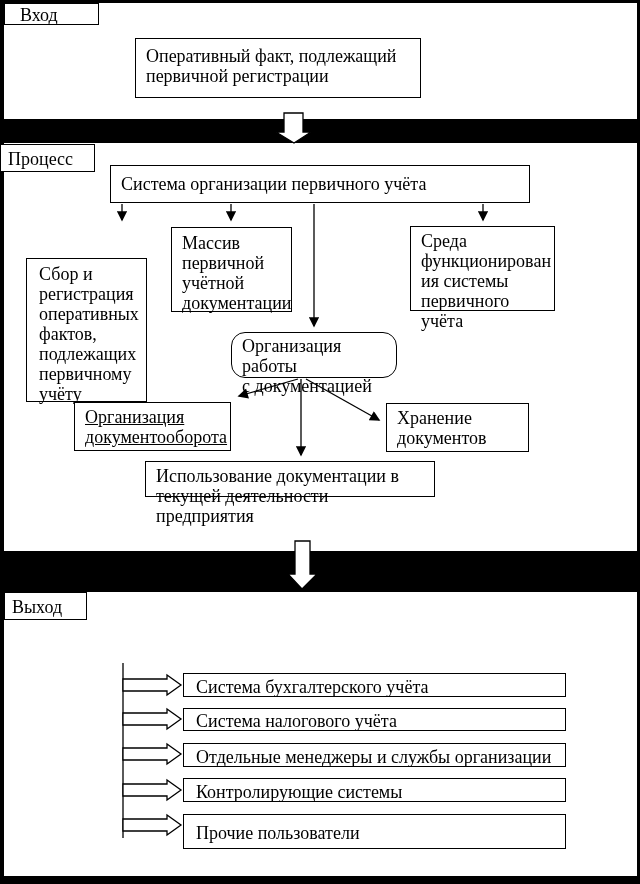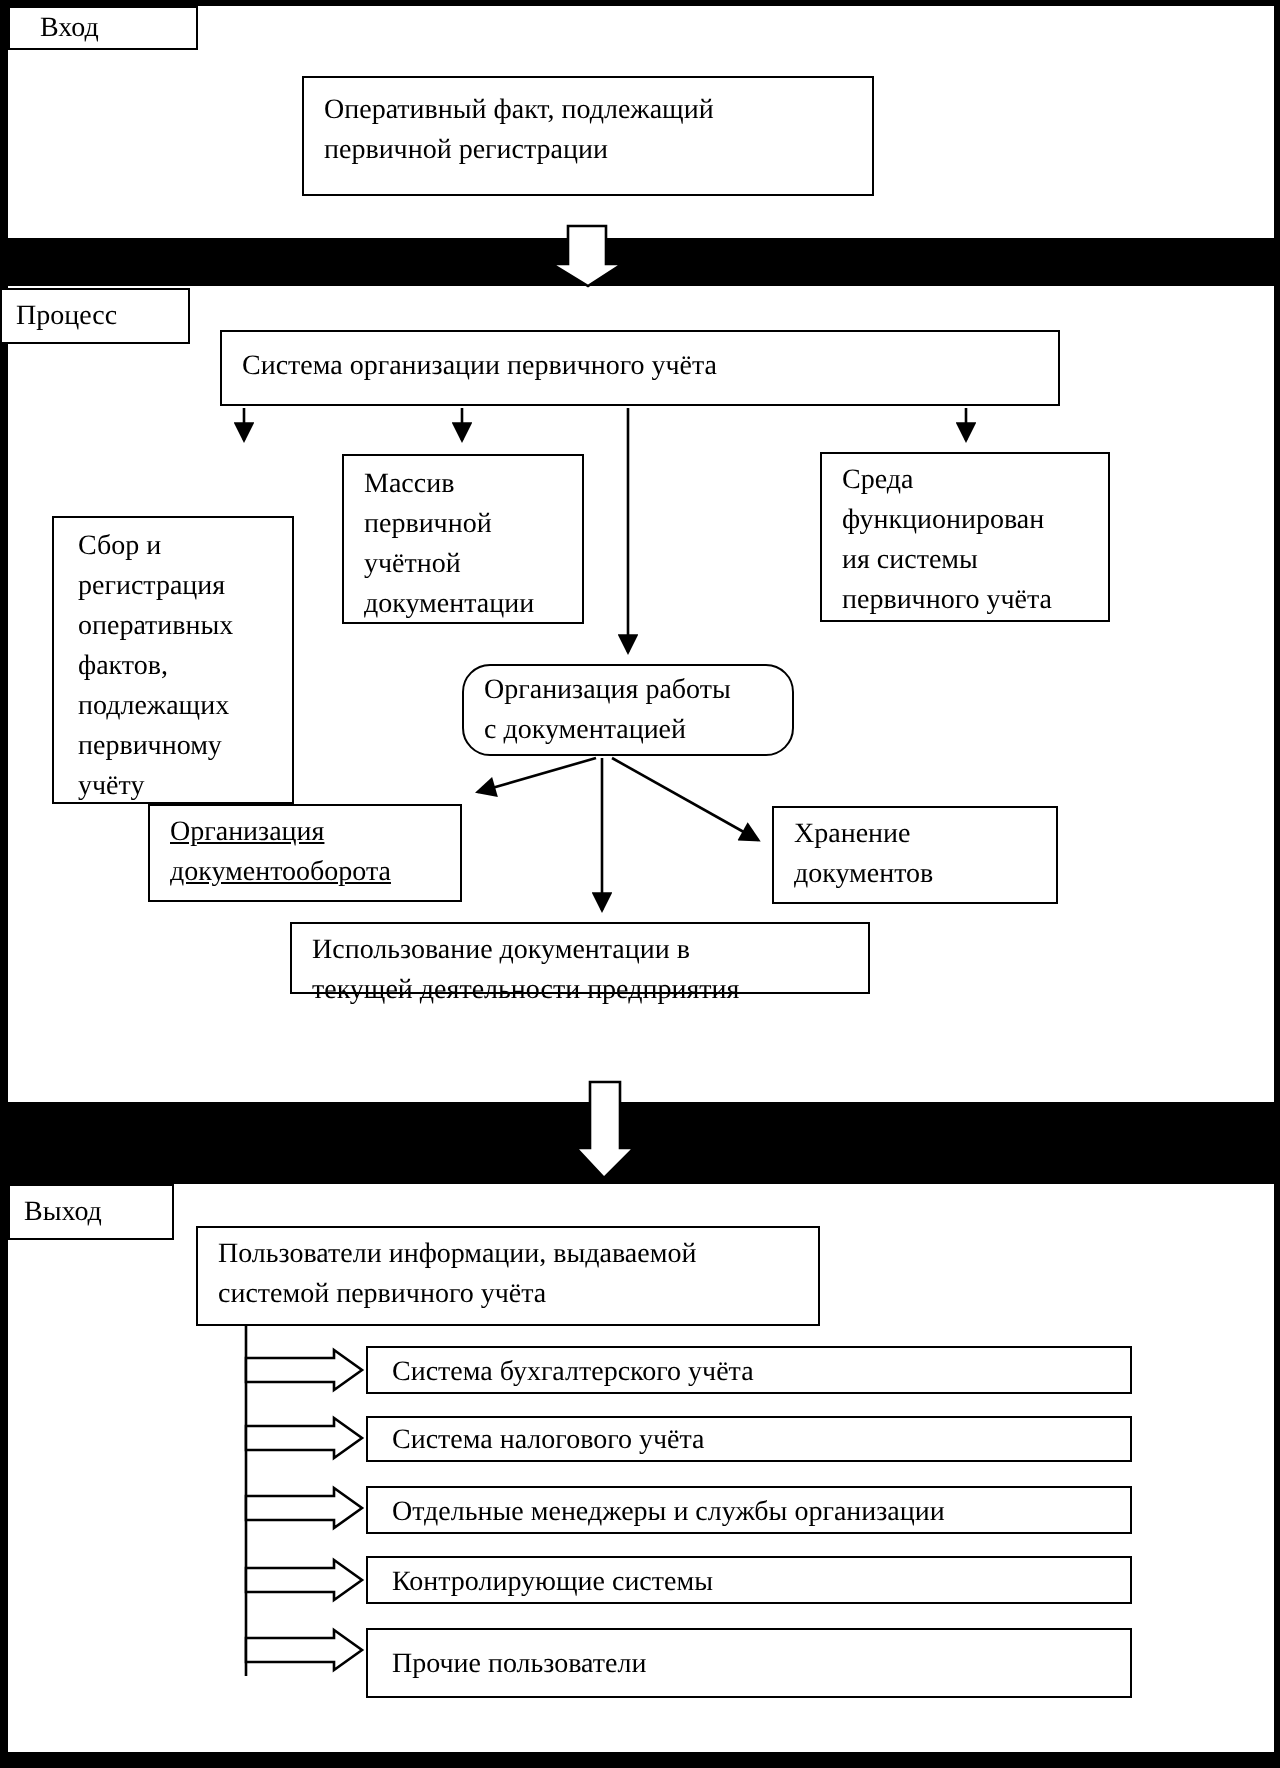--- a/index.html
+++ b/index.html
@@ -4,27 +4,27 @@
 <style>
   html,body{margin:0;padding:0;background:#000;}
   .canvas{position:relative;width:640px;height:884px;background:#000;
           font-family:"Liberation Serif",serif;color:#000;overflow:hidden;}
   .panel{position:absolute;background:#fff;z-index:0;}
   #panel-input{left:4px;top:3px;width:633px;height:116px;}
   #panel-process{left:4px;top:143px;width:633px;height:408px;}
   #panel-output{left:4px;top:592px;width:633px;height:284px;}
   svg.connectors{position:absolute;left:0;top:0;width:640px;height:884px;z-index:1;}
   .box,.labelbox{position:absolute;background:#fff;border:1px solid #000;
-          box-sizing:border-box;font-size:14px;line-height:20px;z-index:2;
+          box-sizing:border-box;font-size:18px;line-height:20px;z-index:2;
           white-space:pre-line;}
   .labelbox{white-space:normal;}
   #lbl-input{left:4px;top:3px;width:95px;height:22px;padding:1px 0 0 15px;}
   #lbl-process{left:0;top:144px;width:95px;height:28px;padding:4px 0 0 7px;}
   #lbl-output{left:4px;top:592px;width:83px;height:28px;padding:4px 0 0 7px;}
-  #b-fact{left:135px;top:38px;width:286px;height:60px;padding:7px 6px 0 10px;margin-left:16px;}
+  #b-fact{left:135px;top:38px;width:286px;height:60px;padding:7px 6px 0 10px;}
   #b-system{left:110px;top:165px;width:420px;height:38px;padding:8px 6px 0 10px;}
   #b-collect{left:26px;top:226px;width:121px;height:144px;padding:5px 4px 0 12px;margin-top:32px;}
   #b-array{left:171px;top:227px;width:121px;height:85px;padding:5px 4px 0 10px;}
   #b-env{left:410px;top:226px;width:145px;height:85px;padding:4px 4px 0 10px;}
   #b-workorg{left:231px;top:332px;width:166px;height:46px;padding:3px 4px 0 10px;border-radius:14px;}
   #b-docflow{left:74px;top:402px;width:157px;height:49px;padding:4px 4px 16px 10px;text-decoration:underline;}
   #b-storage{left:386px;top:403px;width:143px;height:49px;padding:4px 4px 0 10px;}
   #b-usage{left:145px;top:461px;width:290px;height:36px;padding:4px 4px 0 10px;}
   #b-users{left:98px;top:613px;width:312px;height:50px;padding:4px 4px 0 10px;}
   .ubox{left:183px;width:383px;padding:3px 4px 12px 12px;}
@@ -94,21 +94,19 @@
   <div class="box" id="b-workorg">Организация работы
 с документацией</div>
   <div class="box" id="b-docflow">Организация
 документооборота</div>
   <div class="box" id="b-storage">Хранение
 документов</div>
   <div class="box" id="b-usage">Использование документации в
 текущей деятельности предприятия</div>
 
   <div class="labelbox" id="lbl-output">Выход</div>
-  <div class="box" id="b-users">Пользователи информации, выдаваемой
-системой первичного учёта</div>
   <div class="box ubox" id="b-u1">Система бухгалтерского учёта</div>
   <div class="box ubox" id="b-u2">Система налогового учёта</div>
   <div class="box ubox" id="b-u3">Отдельные менеджеры и службы организации</div>
   <div class="box ubox" id="b-u4">Контролирующие системы</div>
   <div class="box ubox" id="b-u5">Прочие пользователи</div>
 
 </div>
 
 </body></html>

